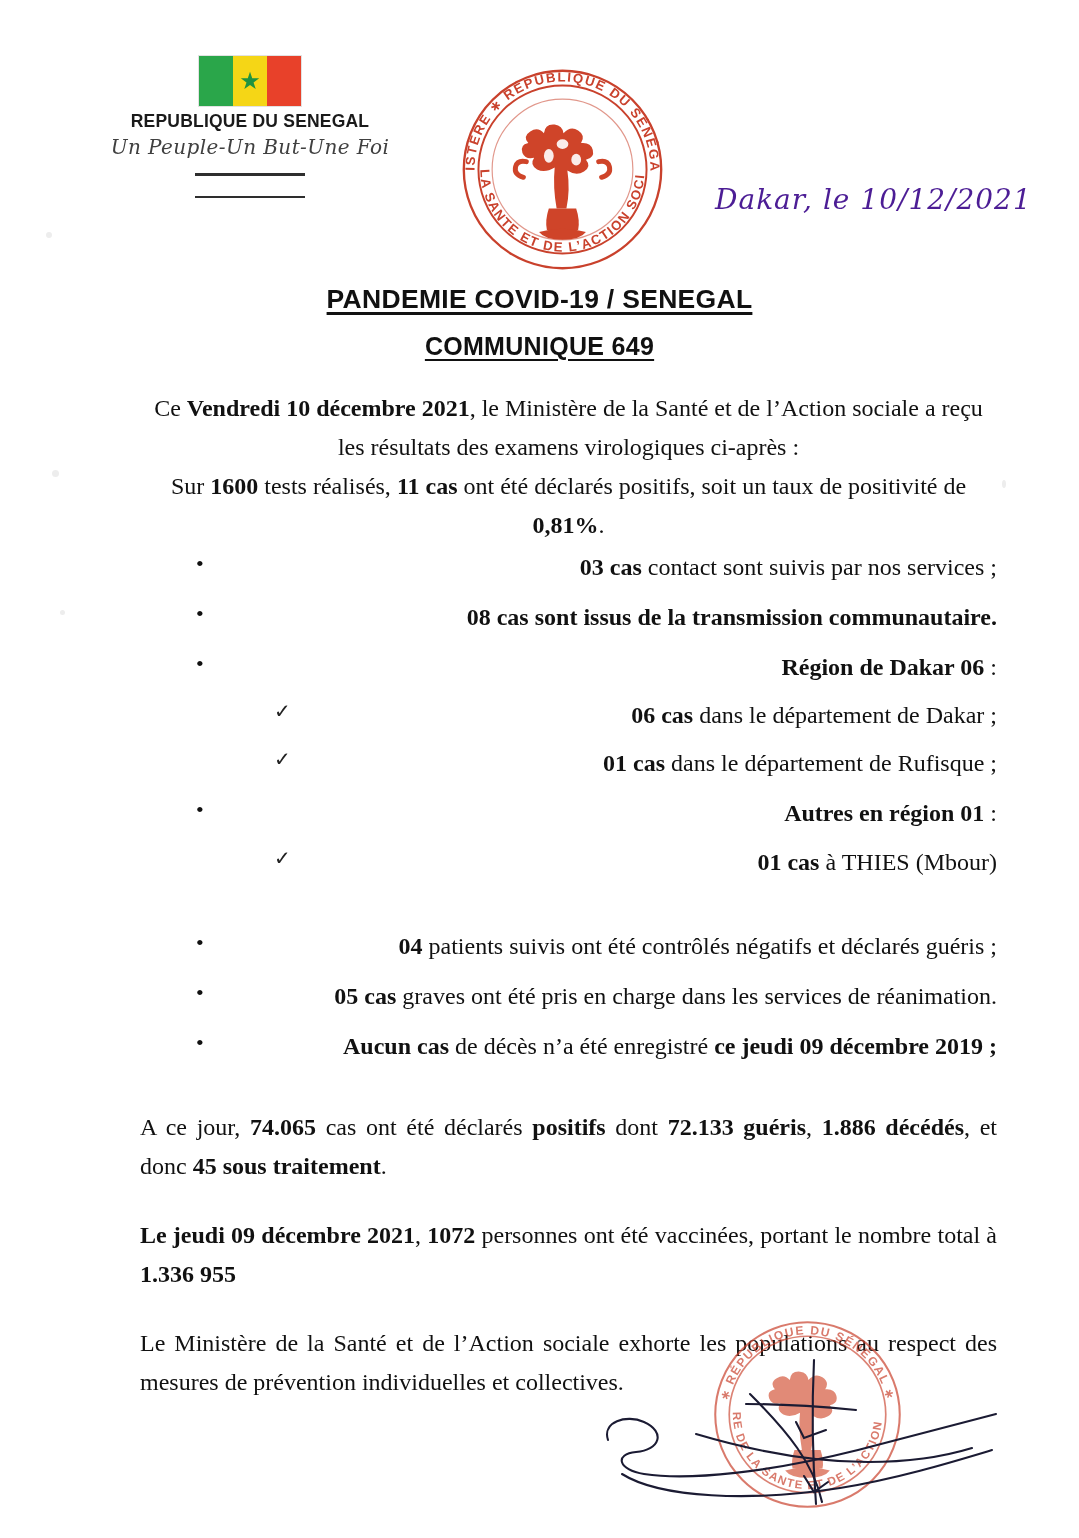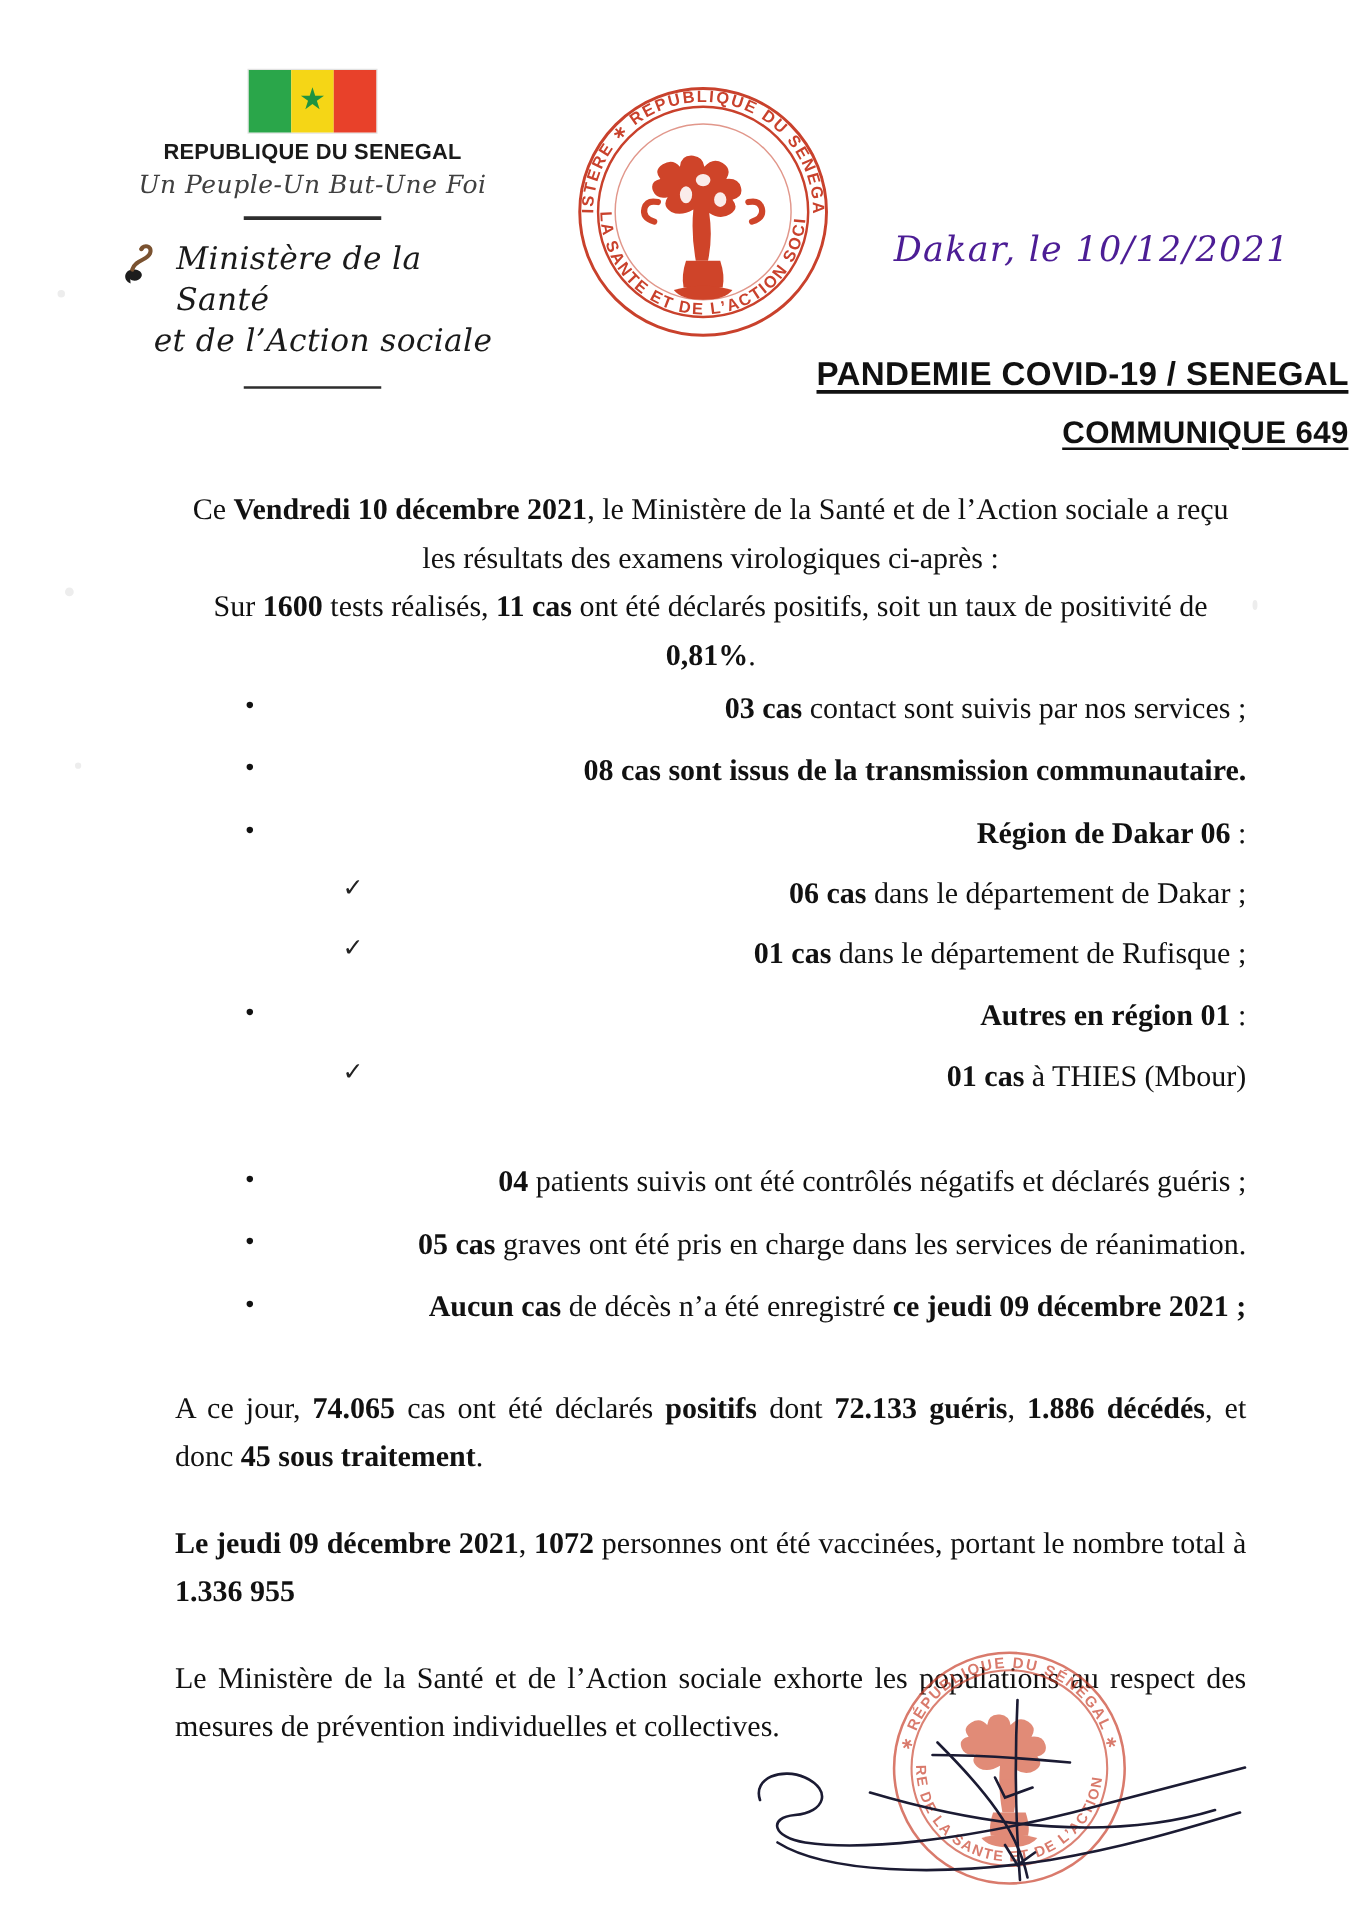--- a/index.html
+++ b/index.html
@@ -115,21 +115,21 @@
     top: 183px;
     font-family: "DejaVu Serif", "Liberation Serif", serif;
     font-style: italic;
     font-size: 28px;
     color: #4c1d95;
     letter-spacing: 1px;
     white-space: nowrap;
   }
 
   
-  .titles { text-align: right; margin-top: 4px; }
+  .titles { text-align: center; margin-top: 4px; }
   .title-main, .title-sub {
     font-family: "Liberation Sans", "DejaVu Sans", sans-serif;
     font-weight: bold;
     color: #111;
     display: inline-block;
     text-decoration: underline;
     text-underline-offset: 4px;
     text-decoration-thickness: 2.5px;
   }
   .title-main { font-size: 26.5px; letter-spacing: .3px; }
@@ -236,31 +236,20 @@
         <div class="band green"></div>
         <div class="band yellow">
             <span class="star-glyph">★</span>
           </div>
         <div class="band red"></div>
       </div>
       <div class="rep-name">REPUBLIQUE DU SENEGAL</div>
       <div class="motto">Un Peuple-Un But-Une Foi</div>
       <div class="rule"></div>
 
-      <div class="ministry-row">
-        <svg class="caduceus" viewBox="0 0 60 64">
-          <path d="M14 50 C4 46 6 34 16 33 C26 32 32 40 24 45 C18 49 10 45 13 39" fill="#1d1d1d"></path>
-          <path d="M16 33 C20 20 36 22 38 12 C40 4 30 2 27 8" fill="none" stroke="#7a5230" stroke-width="5" stroke-linecap="round"></path>
-          <circle cx="27.5" cy="7.5" r="2.6" fill="#7a5230"></circle>
-        </svg>
-        <div class="ministry-name">
-          <span>Ministère de la Santé</span>
-          <span class="l2">et de l’Action sociale</span>
-        </div>
-      </div>
       <div class="rule second"></div>
     </div>
 
     <svg class="seal-main" viewBox="0 0 220 220">
       <defs>
         <path id="arcTop" d="M 20,110 A 90,90 0 0 1 200,110"></path>
         <path id="arcBot" d="M 26,110 A 84,84 0 0 0 194,110"></path>
       </defs>
       <circle cx="110" cy="110" r="101" fill="none" stroke="#c9412c" stroke-width="2.4"></circle>
       <circle cx="110" cy="110" r="86" fill="none" stroke="#c9412c" stroke-width="2"></circle>
@@ -317,21 +306,21 @@
           <li><b>01 cas</b><span> à THIES (Mbour)</span></li>
         </ul>
       </li>
     </ul>
 
     <div class="gap-lg"></div>
 
     <ul class="lvl1">
       <li><b>04</b><span> patients suivis ont été contrôlés négatifs et déclarés guéris ;</span></li>
       <li><b>05 cas</b><span> graves ont été pris en charge dans les services de réanimation.</span></li>
-      <li><b>Aucun cas</b><span> de décès n’a été enregistré </span><b>ce jeudi 09 décembre 2021 ;</b></li>
+      <li><b>Aucun cas</b><span> de décès n’a été enregistré </span><b>ce jeudi 09 décembre 2019 ;</b></li>
     </ul>
 
     <div class="gap-lg"></div>
 
     <p class="para just"><span>A ce jour, </span><b>74.065</b><span> cas ont été déclarés </span><b>positifs</b><span> dont </span><b>72.133 guéris</b><span>, </span><b>1.886 décédés</b><span>, et donc </span><b>45 sous traitement</b><span>.</span></p>
 
     <div class="gap-lg"></div>
 
     <p class="para just"><b>Le jeudi 09 décembre 2021</b><span>, </span><b>1072</b><span> personnes ont été vaccinées, portant le nombre total à </span><b>1.336 955</b></p>
 

